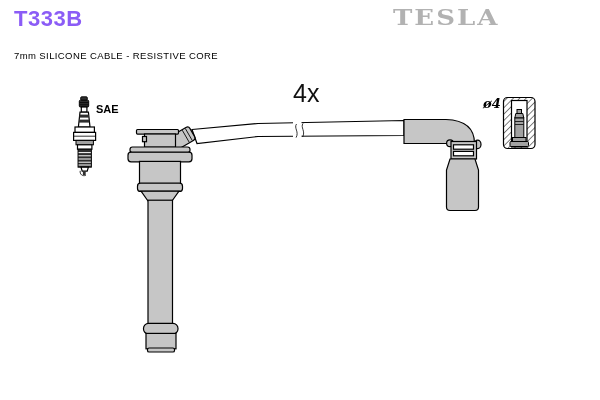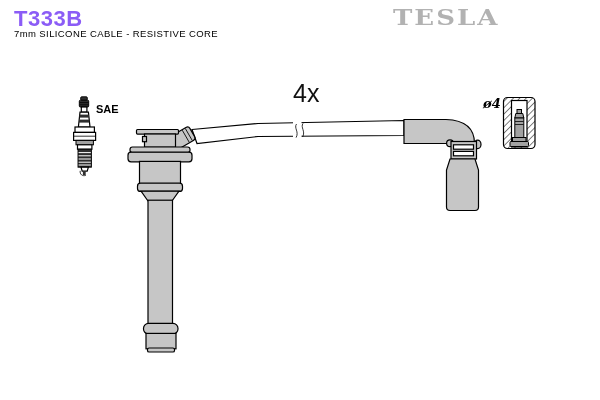--- a/index.html
+++ b/index.html
@@ -12,21 +12,21 @@
     font-family: "Liberation Sans", sans-serif;
   }
   .canvas svg { position:absolute; left:0; top:0; }
 
   .part-number {
     position:absolute; left:14px; top:6px;
     font: bold 22px "Liberation Sans", sans-serif;
     letter-spacing: .5px; color:#8b5cf6;
   }
   .part-desc {
-    position:absolute; left:14px; top:28px;
+    position:absolute; left:14px; top:50px;
     font: 9.5px "Liberation Sans", sans-serif;
     letter-spacing: .4px; color:#000;
   }
   .brand {
     position:absolute; left:393px; top:5px;
     font: bold 26px "DejaVu Serif", serif;
     letter-spacing: 2px;
     color: var(--brand-gray, #b2b2b2);
     transform: scaleY(.82);
     transform-origin: top left;

